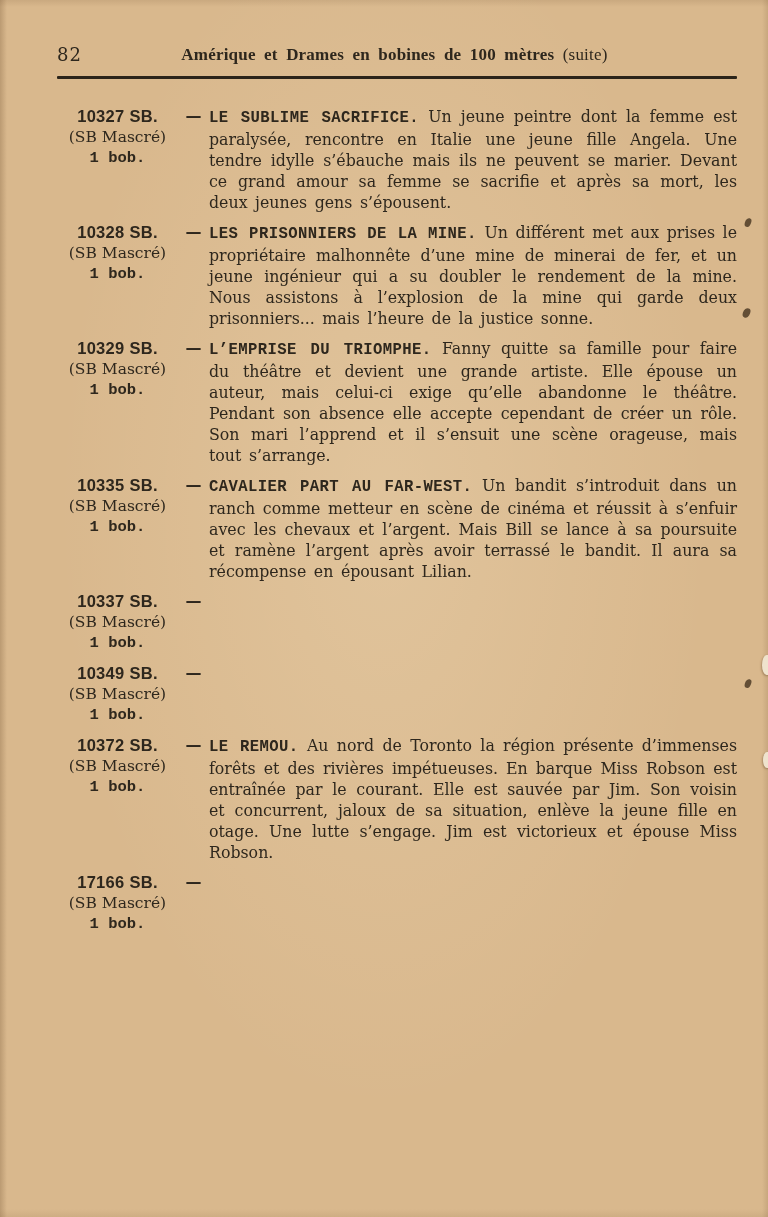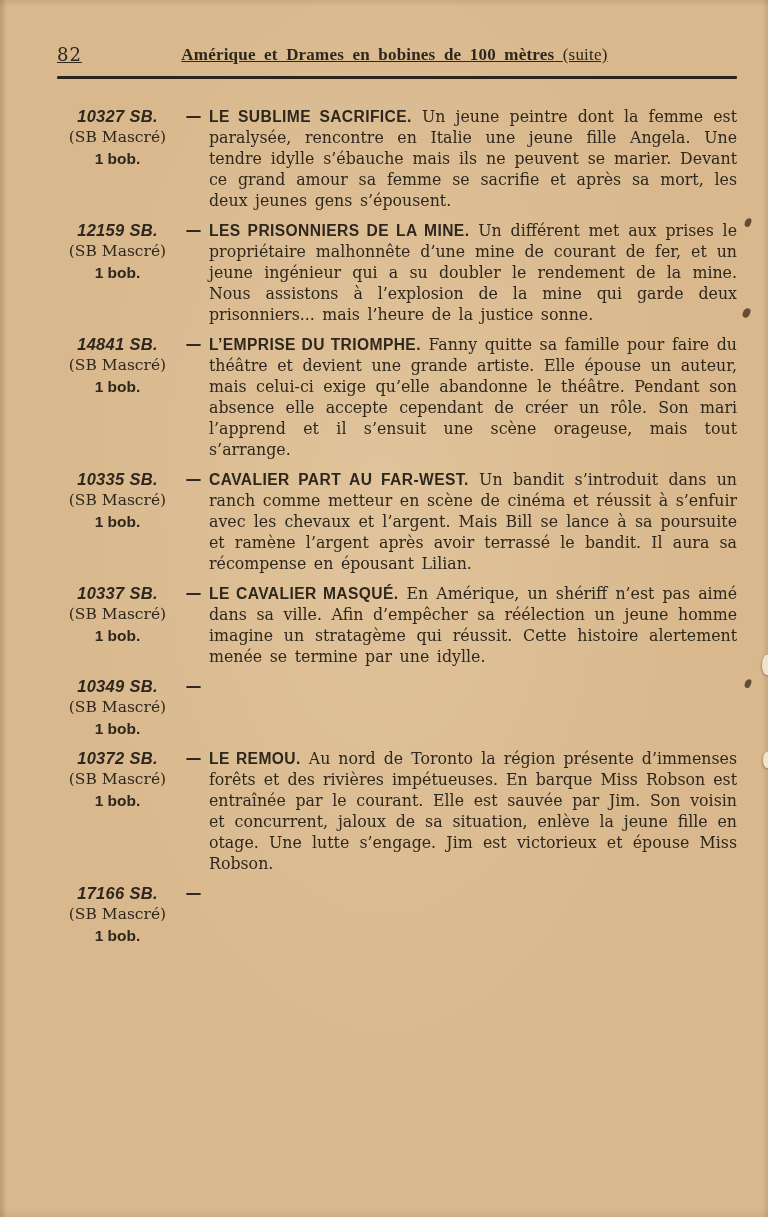--- a/index.html
+++ b/index.html
@@ -18,21 +18,20 @@
       linear-gradient(90deg, rgba(110,78,45,0.28) 0px, rgba(110,78,45,0) 7px),
       linear-gradient(270deg, rgba(110,78,45,0.16) 0px, rgba(110,78,45,0) 6px),
       linear-gradient(180deg, rgba(110,78,45,0.14) 0px, rgba(110,78,45,0) 7px),
       linear-gradient(0deg, rgba(110,78,45,0.10) 0px, rgba(110,78,45,0) 8px),
       #d9b88d;
     color: #2e271d;
   }
   .header-row {
     display: flex;
     align-items: flex-end;
-    text-decoration: underline;
   }
   .page-number {
     font-family: "DejaVu Serif", serif;
     font-size: 18px;
     letter-spacing: 1px;
   }
   .header-title {
     flex: 1;
     text-align: center;
     font-family: "Liberation Serif", serif;
@@ -59,30 +58,29 @@
     width: 121px;
     text-align: center;
     line-height: 21px;
   }
   .entry-id {
     font-family: "Liberation Sans", sans-serif;
     font-weight: 700;
     font-size: 16.5px;
     letter-spacing: 0.3px;
     white-space: nowrap;
-    font-style: italic;
   }
   .entry-producer {
     font-family: "DejaVu Serif", serif;
     font-size: 15.5px;
     white-space: nowrap;
     text-align: center;
   }
   .entry-reels {
-    font-family: Liberation Sans, sans-serif;
+    font-family: Liberation Mono, monospace;
     font-weight: 700;
     font-size: 15.5px;
     white-space: nowrap;
   }
   .col-dash {
     flex: none;
     width: 31px;
     text-align: center;
     line-height: 21px;
     font-size: 16px;
@@ -91,21 +89,21 @@
   .col-body {
     flex: 1;
     text-align: justify;
     font-family: "DejaVu Serif", serif;
     font-size: 15.8px;
     line-height: 21px;
     word-spacing: 2.5px;
     hyphens: none;
   }
   .entry-title {
-    font-family: Liberation Sans, sans-serif;
+    font-family: Liberation Mono, monospace;
     font-weight: 700;
     font-size: 15.6px;
     letter-spacing: 0.4px;
     word-spacing: 1px;
   }
   
   .ink-speck {
     position: absolute;
     width: 6px; height: 9px;
     background: #4d3b26;
@@ -147,34 +145,34 @@
       </div>
       <div class="col-dash">—</div>
       <div class="col-body">
         <span class="entry-title">LE SUBLIME SACRIFICE.</span>
         <span>Un jeune peintre dont la femme est paralysée, rencontre en Italie une jeune fille Angela. Une tendre idylle s’ébauche mais ils ne peuvent se marier. Devant ce grand amour sa femme se sacrifie et après sa mort, les deux jeunes gens s’épousent.</span>
       </div>
     </div>
 
     <div class="entry">
       <div class="col-left">
-        <div class="entry-id">12159 SB.</div>
+        <div class="entry-id">10328 SB.</div>
         <div class="entry-producer">(SB Mascré)</div>
         <div class="entry-reels">1 bob.</div>
       </div>
       <div class="col-dash">—</div>
       <div class="col-body">
         <span class="entry-title">LES PRISONNIERS DE LA MINE.</span>
-        <span>Un différent met aux prises le propriétaire malhonnête d’une mine de courant de fer, et un jeune ingénieur qui a su doubler le rendement de la mine. Nous assistons à l’explosion de la mine qui garde deux prisonniers... mais l’heure de la justice sonne.</span>
-      </div>
-    </div>
-
-    <div class="entry">
-      <div class="col-left">
-        <div class="entry-id">14841 SB.</div>
+        <span>Un différent met aux prises le propriétaire malhonnête d’une mine de minerai de fer, et un jeune ingénieur qui a su doubler le rendement de la mine. Nous assistons à l’explosion de la mine qui garde deux prisonniers... mais l’heure de la justice sonne.</span>
+      </div>
+    </div>
+
+    <div class="entry">
+      <div class="col-left">
+        <div class="entry-id">10329 SB.</div>
         <div class="entry-producer">(SB Mascré)</div>
         <div class="entry-reels">1 bob.</div>
       </div>
       <div class="col-dash">—</div>
       <div class="col-body">
         <span class="entry-title">L’EMPRISE DU TRIOMPHE.</span>
         <span>Fanny quitte sa famille pour faire du théâtre et devient une grande artiste. Elle épouse un auteur, mais celui-ci exige qu’elle abandonne le théâtre. Pendant son absence elle accepte cependant de créer un rôle. Son mari l’apprend et il s’ensuit une scène orageuse, mais tout s’arrange.</span>
       </div>
     </div>
 
@@ -191,24 +189,20 @@
       </div>
     </div>
 
     <div class="entry">
       <div class="col-left">
         <div class="entry-id">10337 SB.</div>
         <div class="entry-producer">(SB Mascré)</div>
         <div class="entry-reels">1 bob.</div>
       </div>
       <div class="col-dash">—</div>
-      <div class="col-body">
-        <span class="entry-title">LE CAVALIER MASQUÉ.</span>
-        <span>En Amérique, un shériff n’est pas aimé dans sa ville. Afin d’empêcher sa réélection un jeune homme imagine un stratagème qui réussit. Cette histoire alertement menée se termine par une idylle.</span>
-      </div>
     </div>
 
     <div class="entry">
       <div class="col-left">
         <div class="entry-id">10349 SB.</div>
         <div class="entry-producer">(SB Mascré)</div>
         <div class="entry-reels">1 bob.</div>
       </div>
       <div class="col-dash">—</div>
     </div>

